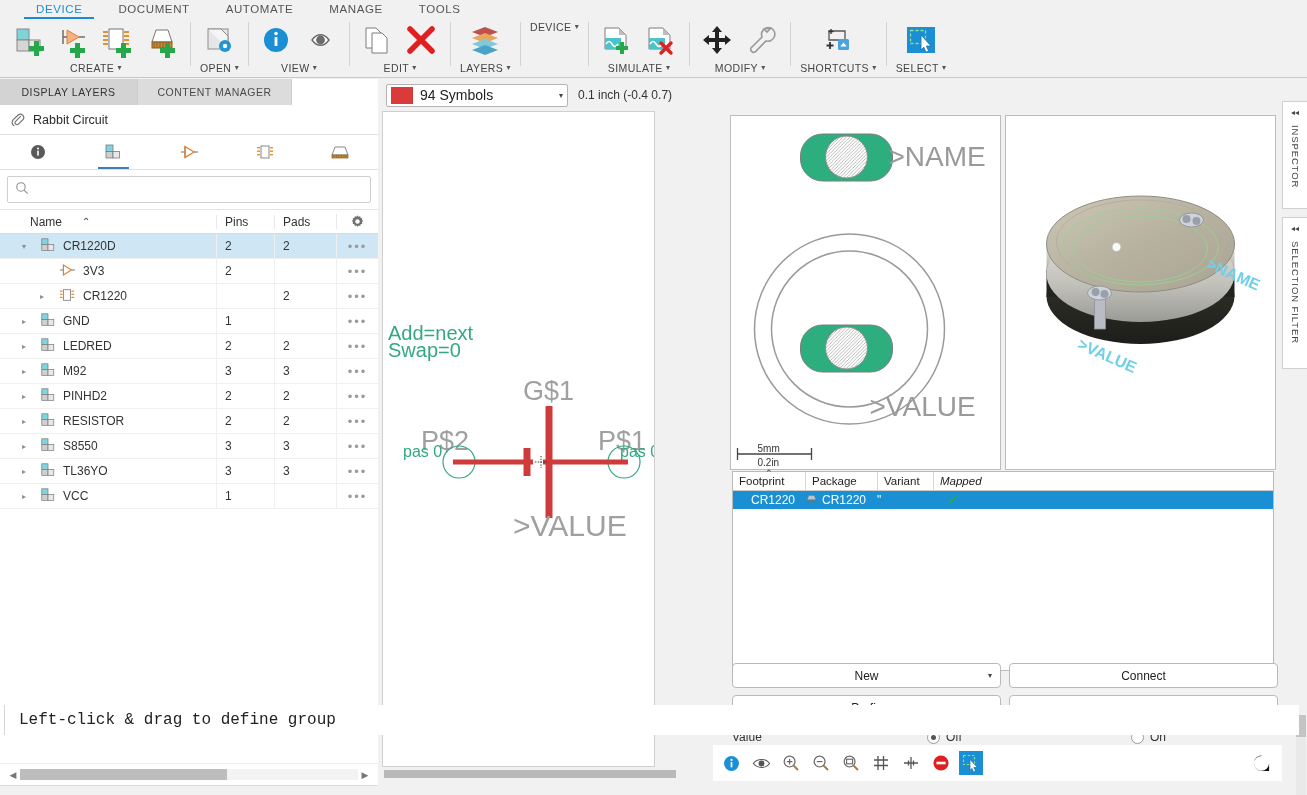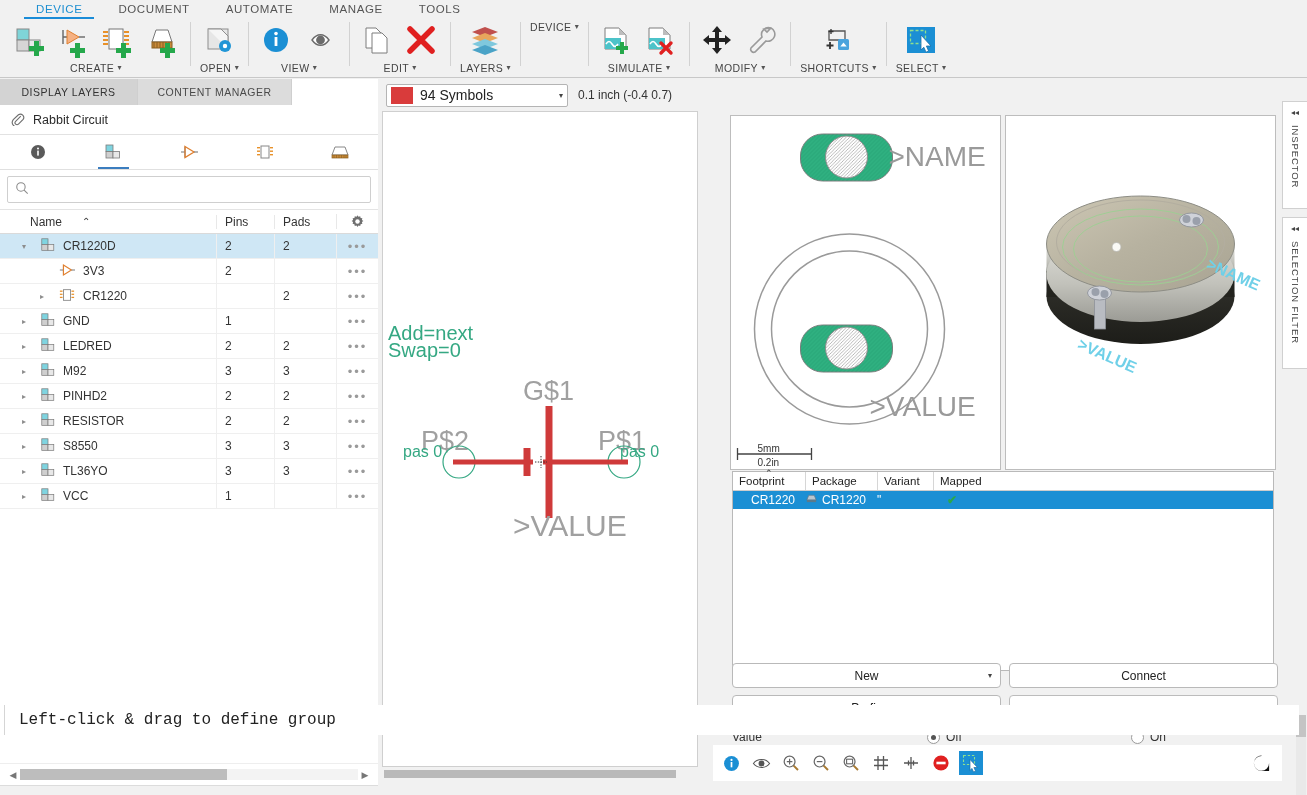--- a/index.html
+++ b/index.html
@@ -67,36 +67,36 @@
   #left-foot { height:46px; background:#f1f1f1; display:flex; align-items:center; padding-left:8px; border-top:1px solid #dcdcdc;}
 
   
   #center { position:absolute; left:378px; top:79px; width:325px; height:716px; background:#f1f1f1;}
   #center-top { height:32px; display:flex; align-items:center; padding:0 0 0 8px; gap:10px;}
   #layer-sel { width:182px; height:23px; border:1px solid #b4b4b4; background:#fff; border-radius:2px;
                display:flex; align-items:center; padding:0 4px; gap:7px; }
   #layer-swatch { width:22px; height:17px; background:#d93b3b; }
   #layer-name { flex:1; font-size:14px; color:#222;}
   #coord { font-size:12px; color:#333; white-space:nowrap;}
-  #canvas { position:absolute; left:4px; top:32px; width:316px; height:656px; background:#fff; border:1px solid #cfcfcf; overflow:hidden;}
+  #canvas { position:absolute; left:4px; top:32px; width:273px; height:656px; background:#fff; border:1px solid #cfcfcf; overflow:hidden;}
   #canvas-hscroll { position:absolute; left:4px; top:689px; width:316px; height:12px; background:#f1f1f1;}
   #canvas-hscroll .thumb{ position:absolute; left:2px; top:2px; width:292px; height:8px; background:#b9b9b9;}
   #status-bar { position:absolute; left:4px; top:705px; width:1295px; height:30px; background:#fff;
                 border-left:1px solid #d5d5d5; display:flex; align-items:center; padding-left:14px;
                 font-family:"Liberation Mono", monospace; font-size:16px; color:#222;}
 
   
   #right { position:absolute; left:703px; top:79px; width:580px; height:716px; background:#f1f1f1;}
   #previews { position:absolute; left:27px; top:36px; width:546px; height:355px; display:flex; gap:4px;}
   .preview { flex:1; background:#fff; border:1px solid #bdbdbd; position:relative; overflow:hidden;}
   #fp-table { position:absolute; left:29px; top:392px; width:542px; height:200px; background:#fff; border:1px solid #b9b9b9;}
   #fp-head { display:flex; height:19px; font-size:11.5px; color:#222; border-bottom:1px solid #cdcdcd; background:#fff;}
   #fp-head > div { padding-left:6px; display:flex; align-items:center; position:relative;}
   #fp-head > div + div { border-left:1px solid #d6d6d6;}
-  .fcol1{ width:72px; } .fcol2{ width:72px;} .fcol3{ width:56px;} .fcol4{ flex:1;}
+  .fcol1{ width:72px; } .fcol2{ width:72px;} .fcol3{ width:56px;} .fcol4{ flex:1;font-style:italic;}
   #fp-row { display:flex; height:18px; background:#1b8fd4; color:#fff; font-size:12px; align-items:center;}
   #btns { position:absolute; left:29px; top:584px; width:546px;}
   .btnrow { display:flex; gap:8px; margin-bottom:7px;border-radius:10px;}
   .ebtn { flex:1; height:25px; border:1px solid #b9b9b9; background:#fff; border-radius:4px;
           display:flex; align-items:center; justify-content:center; font-size:12px; color:#222; position:relative;}
   .ebtn .dd { position:absolute; right:8px; font-size:8px; color:#444;}
   #valrow { position:absolute; left:29px; top:648px; width:546px; height:20px; display:flex; align-items:center; font-size:12px;}
   .radio { width:13px; height:13px; border-radius:50%; border:1px solid #9a9a9a; background:#fff;
            display:inline-flex; align-items:center; justify-content:center;}
   .radio.on:after { content:""; width:5px; height:5px; border-radius:50%; background:#555;}

